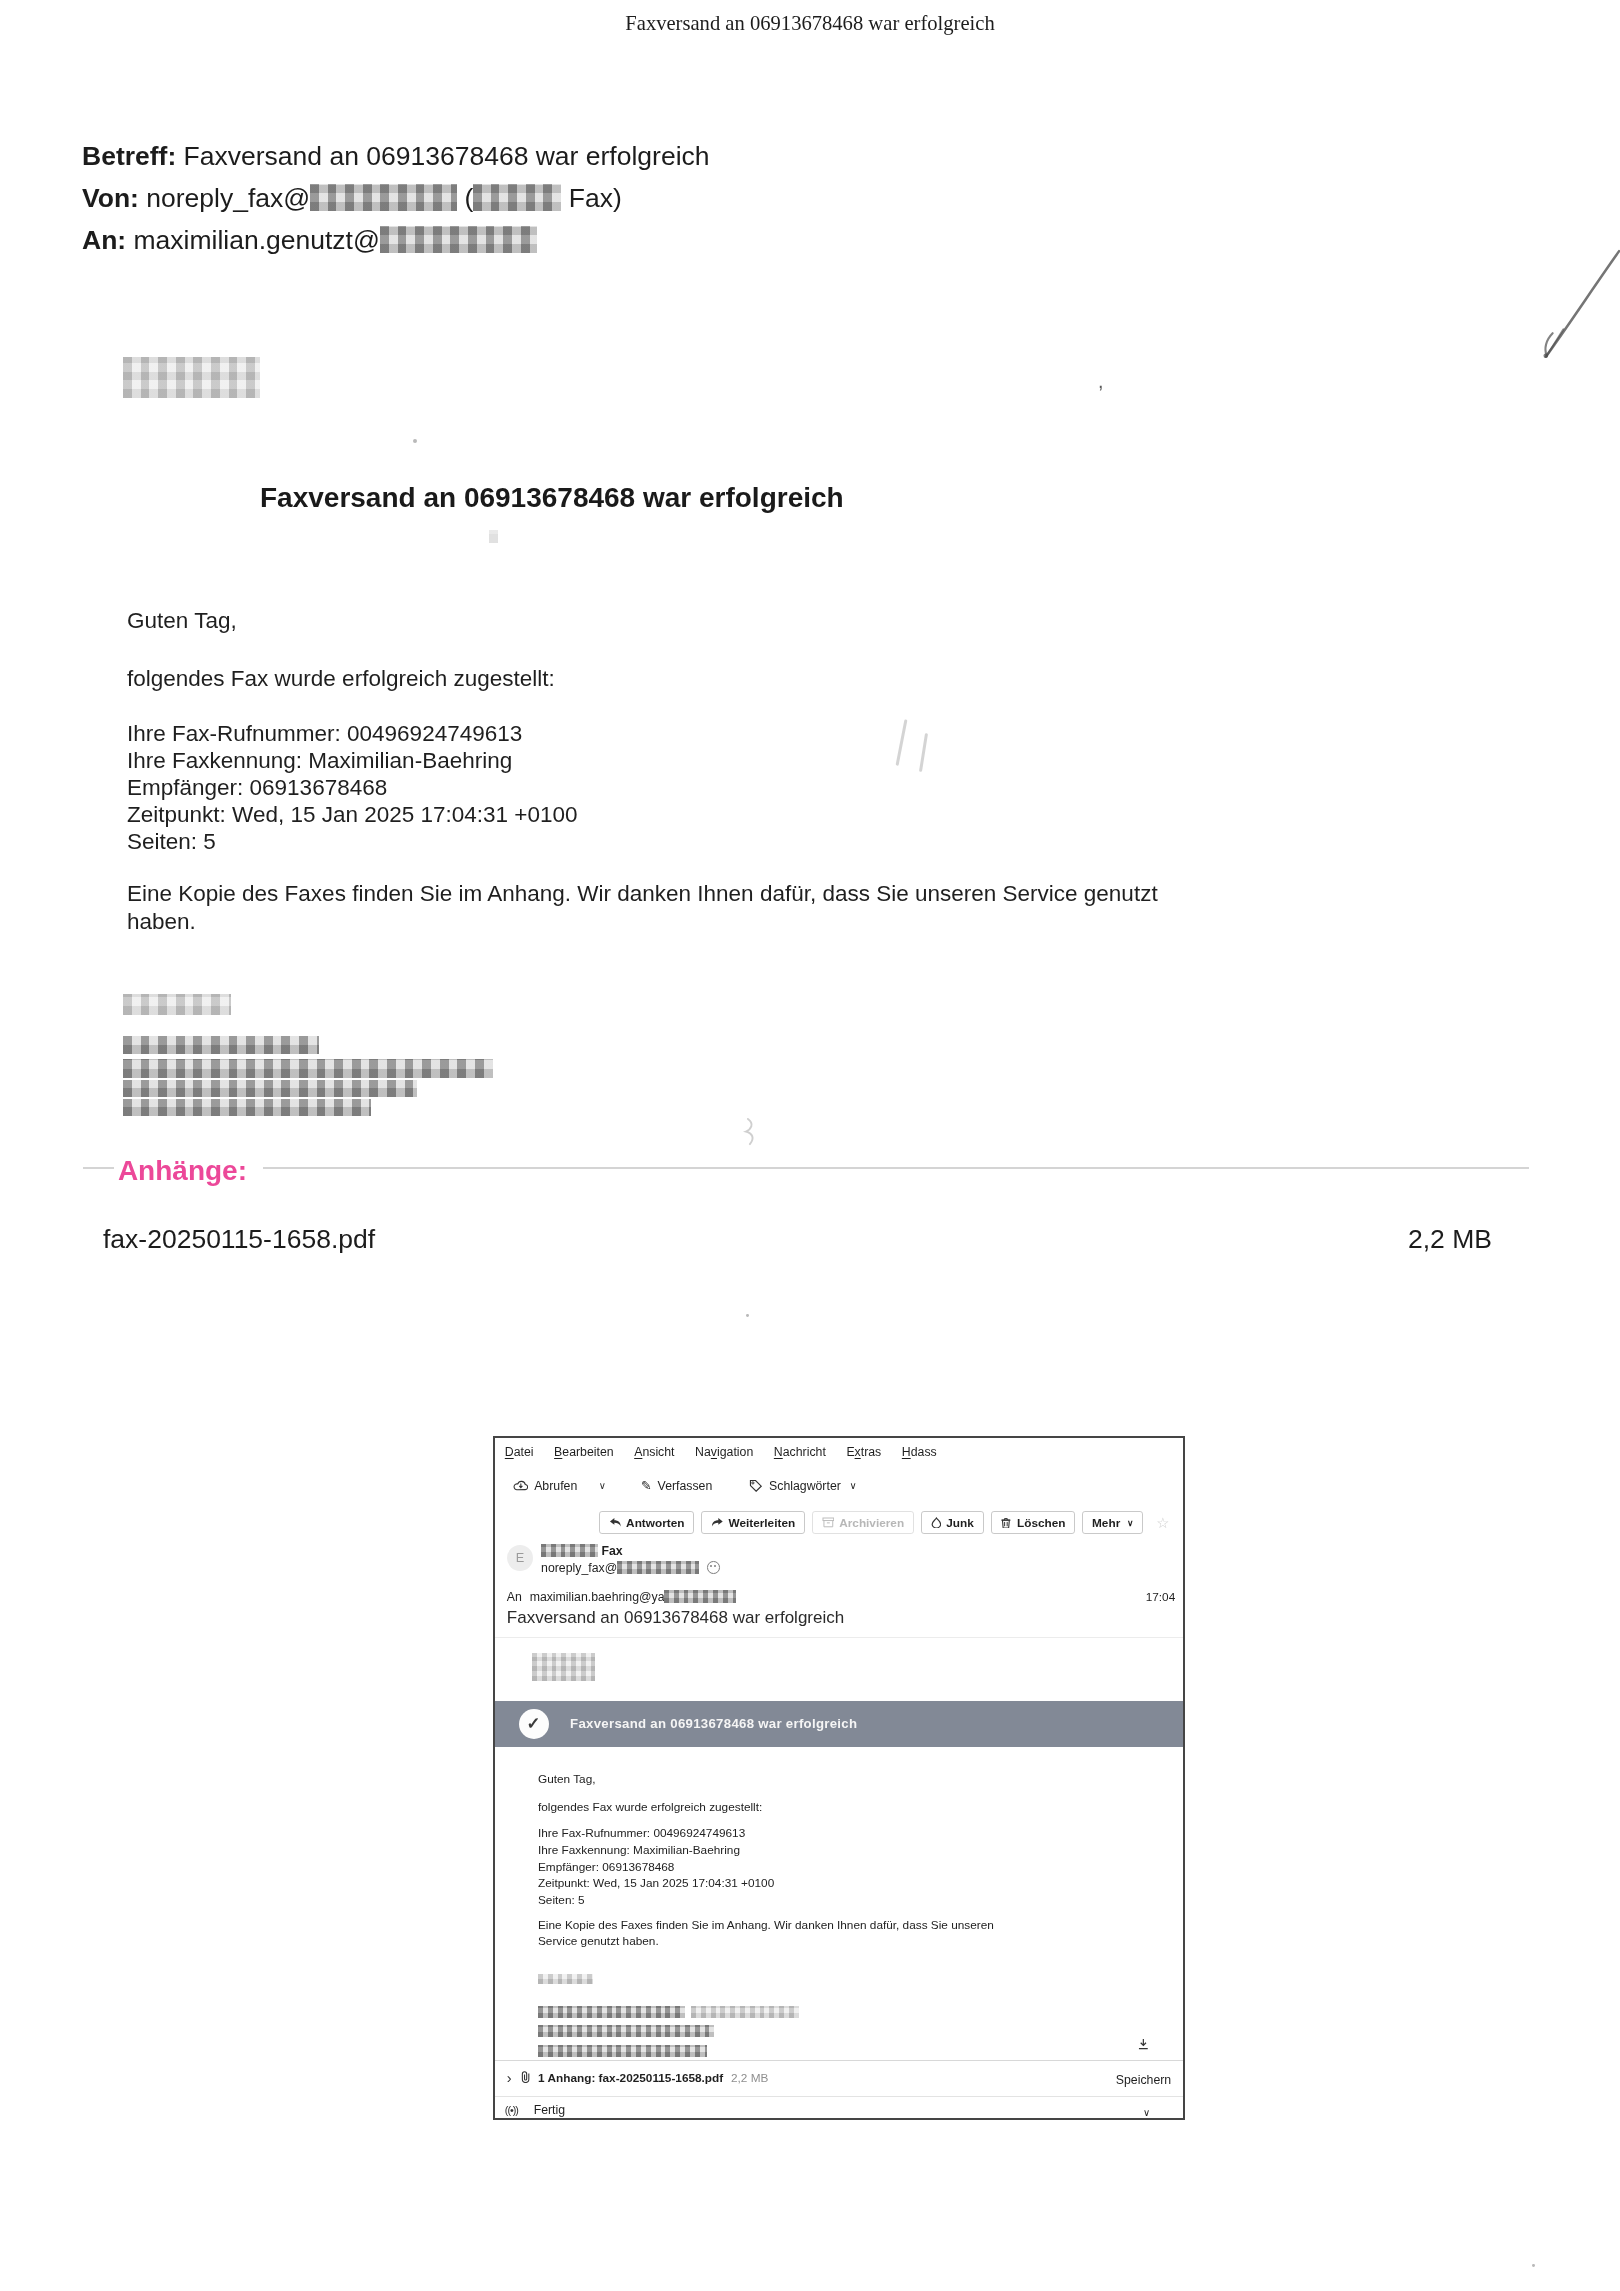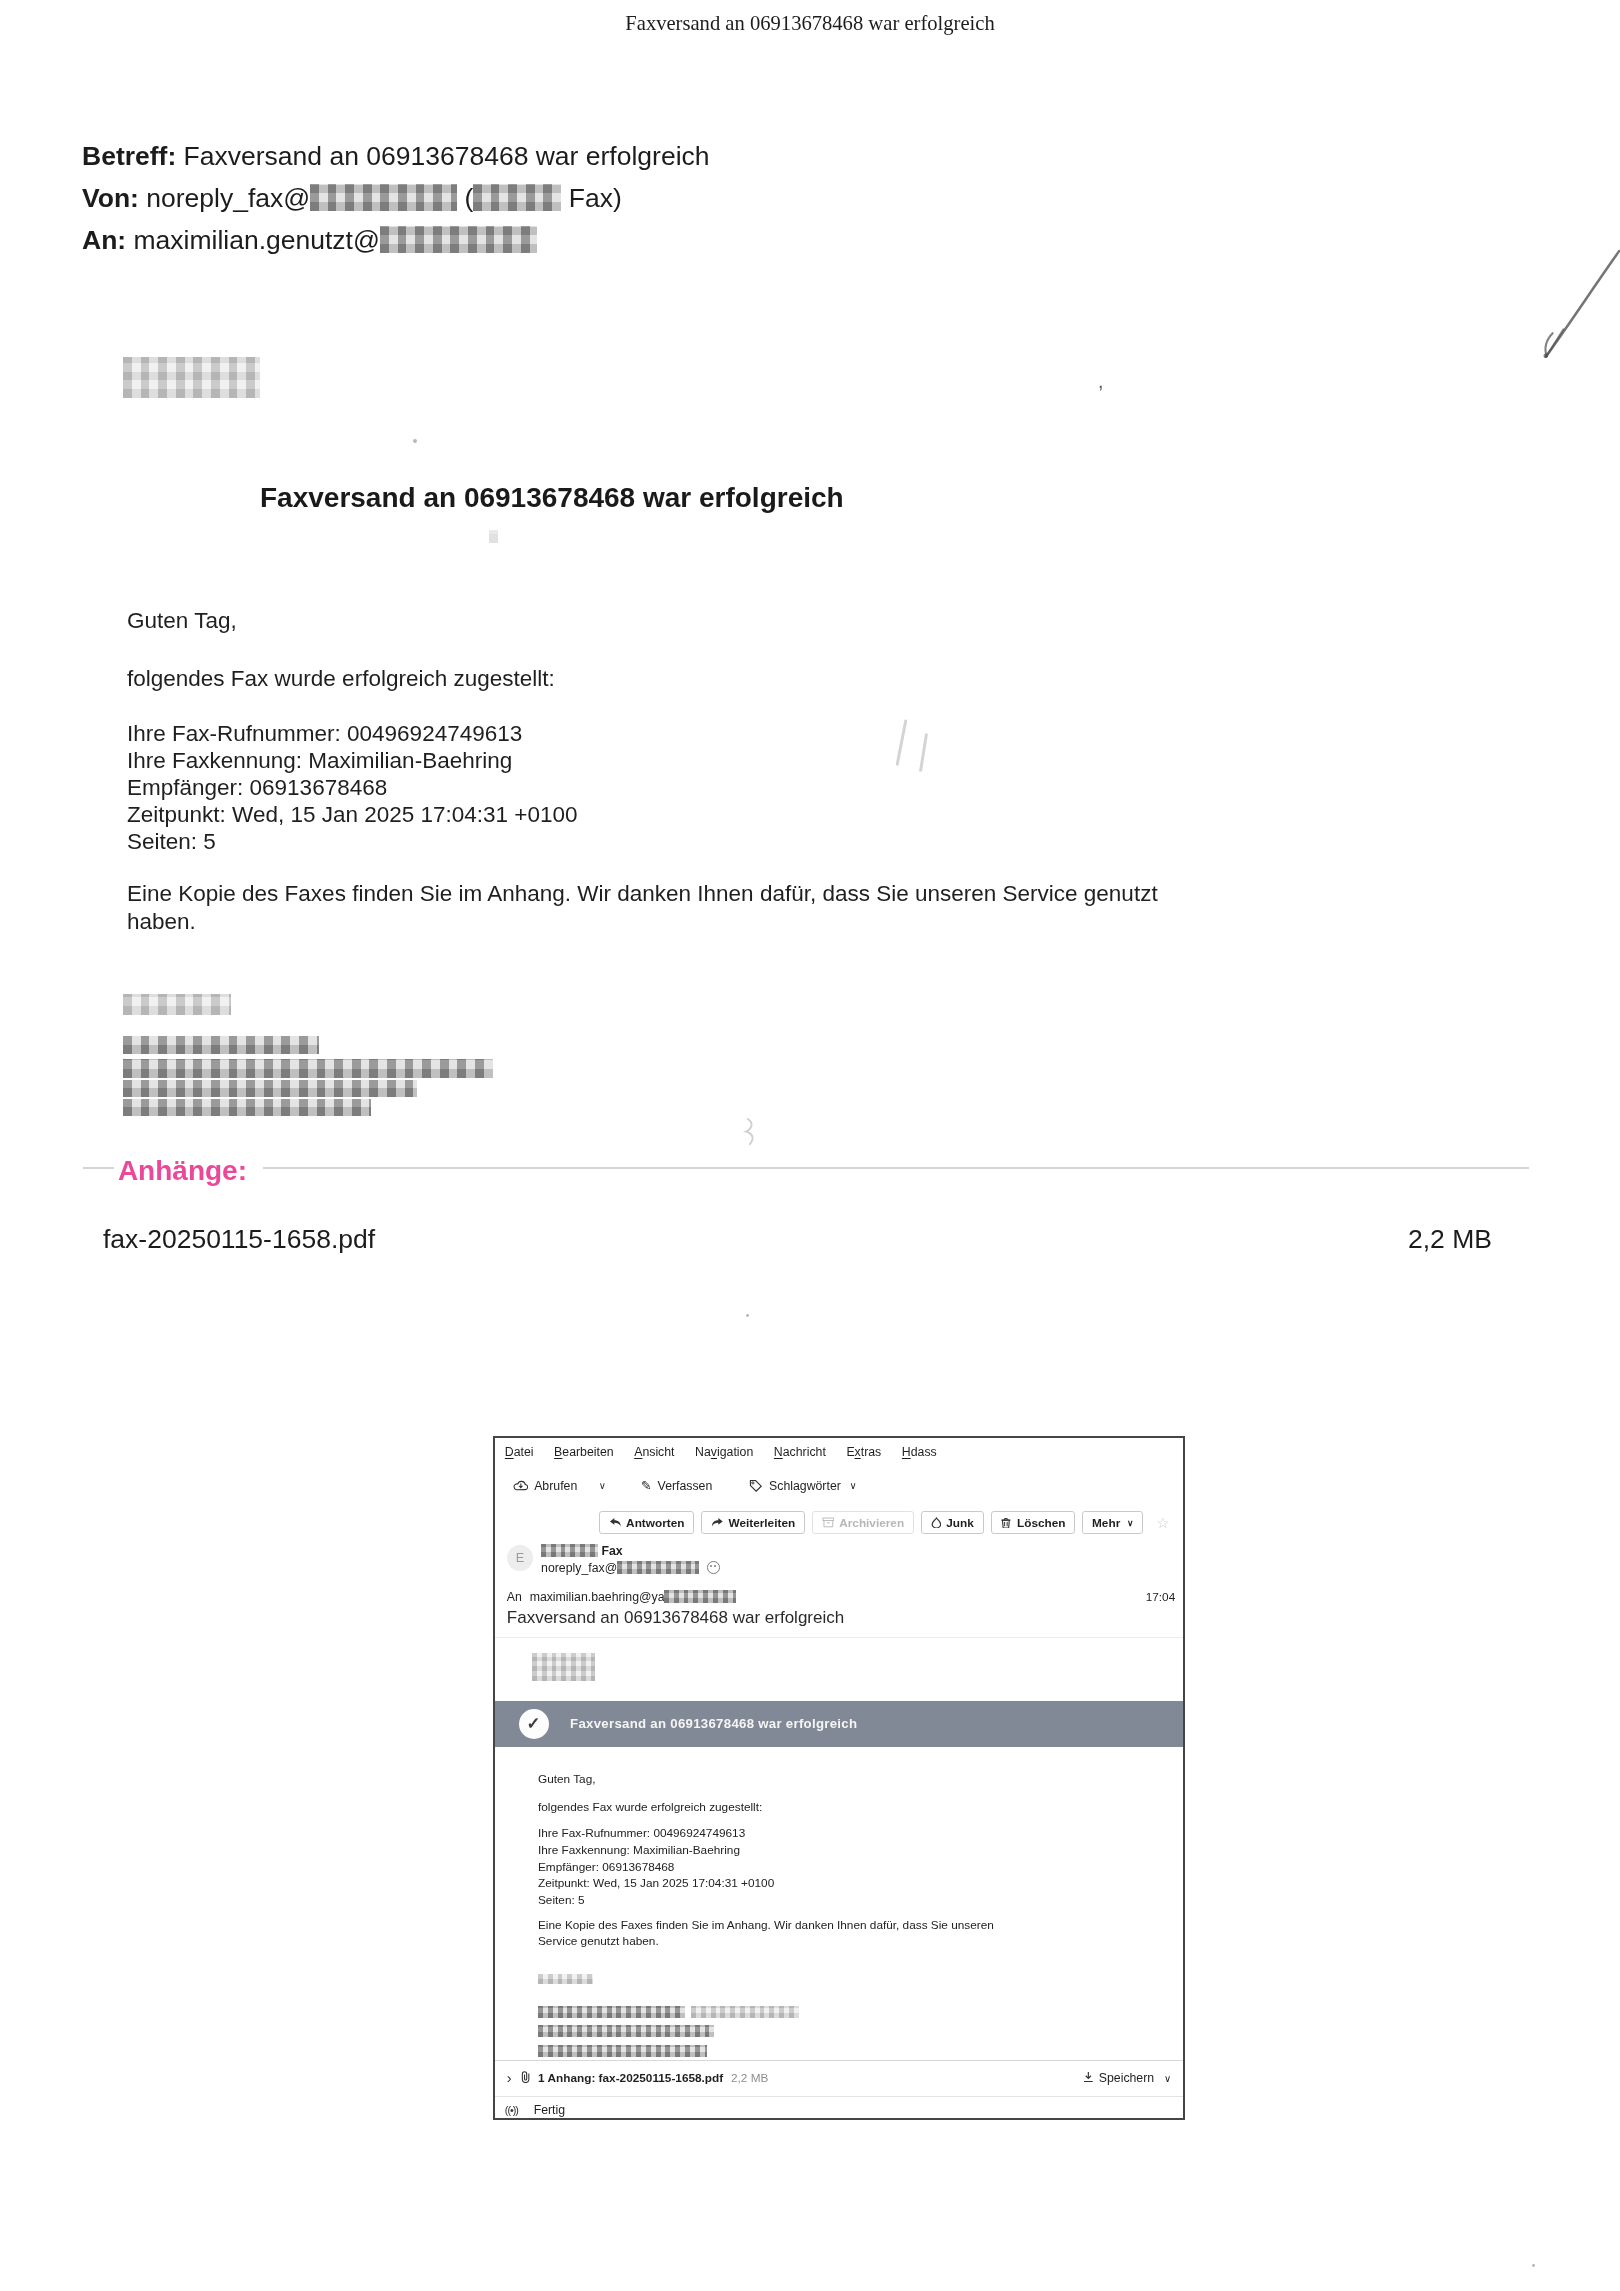--- a/index.html
+++ b/index.html
@@ -106,21 +106,21 @@
   .tb-body .gap12{height:11.8px;}
   .tb-body .gap10{height:9.8px;}
   .tb-body .details-sm{line-height:16.7px;}
   .sigrow{margin-top:3.9px;}
 
   .tb-attachbar{height:36px;border-top:1px solid #d8d8d8;display:flex;align-items:center;
       padding:0 11.8px 0 11.8px;gap:7.8px;flex:0 0 auto;}
   .exp{font-size:14.7px;color:#333;}
   .att-label-sm{font-size:11.8px;font-weight:600;}
   .att-size-sm{font-size:11.8px;color:#8f8f8f;}
-  .save-group{margin-left:auto;display:flex;align-items:center;gap:4px;}
+  .save-group{margin-left:auto;display:flex;align-items:center;gap:20px;flex-direction:column;}
   .save-caret{font-size:9.8px;margin-left:5.9px;}
 
   .tb-statusbar{height:27.4px;border-top:1px solid #e3e3e3;display:flex;align-items:center;
       padding-left:9.8px;gap:15.7px;flex:0 0 auto;}
   .net-icon{font-size:10.8px;letter-spacing:-1px;color:#333;}
 </style>
 </head>
 <body>
 
 <div id="page">

